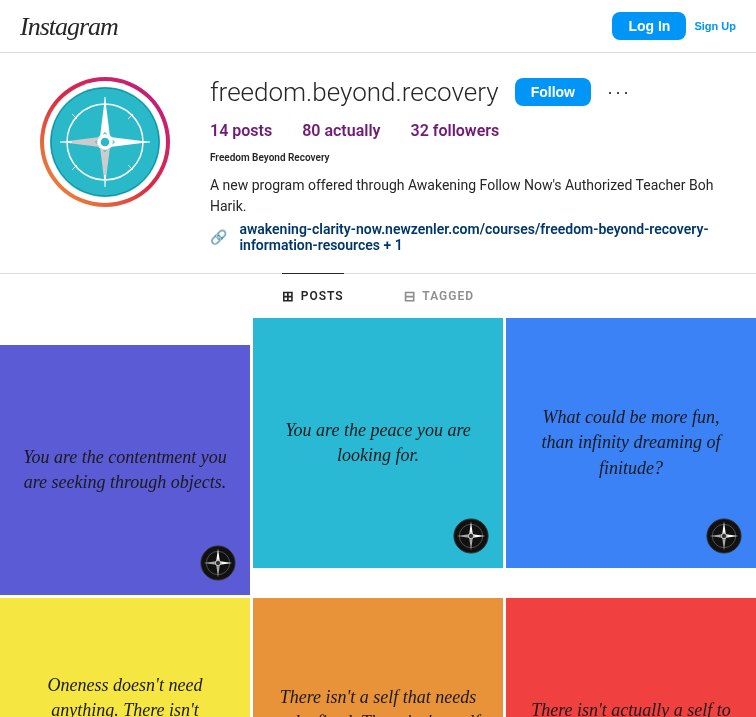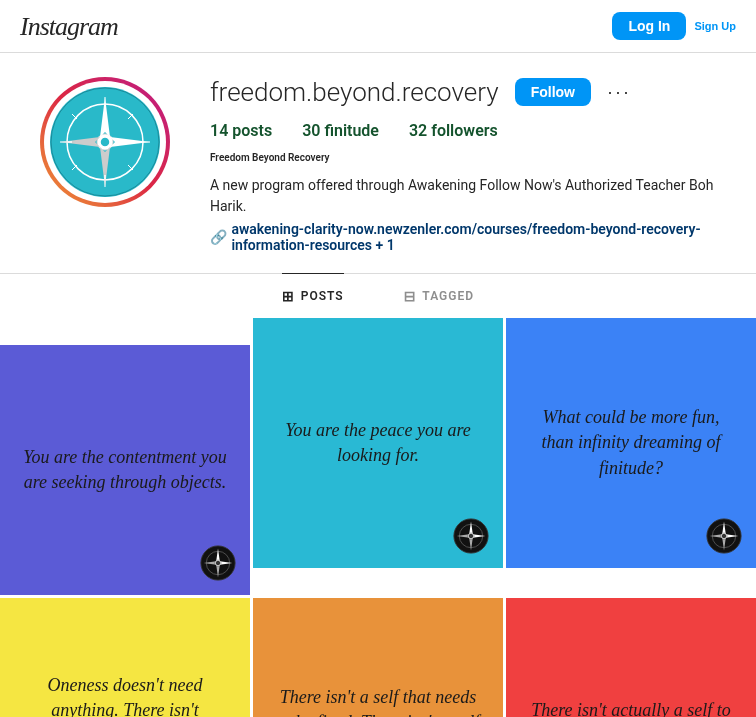--- a/index.html
+++ b/index.html
@@ -110,21 +110,21 @@
       color: #262626;
       letter-spacing: 2px;
     }
     .profile-stats {
       display: flex;
       gap: 30px;
       margin-bottom: 12px;
     }
     .stat-item {
       font-size: 16px;
-      color: #14532d;
+      color: #701a75;
     }
     .stat-item span { font-weight: 600; }
     .profile-name {
       font-size: 10px;
       font-weight: 600;
       color: #262626;
       margin-bottom: 12px;
     }
     .profile-bio {
       font-size: 14px;
@@ -132,21 +132,21 @@
       line-height: 1.5;
       margin-bottom: 4px;
     }
     .profile-link {
       font-size: 14px;
       color: #00376b;
       display: flex;
       align-items: center;
       gap: 4px;
     }
-    .profile-link a { color: #00376b; text-decoration: none; font-weight: 600; }
+    .profile-link a { color: #00376b; text-decoration: none; font-weight: 600; margin-left: 8px; }
 
     
     .tabs-container {
       display: flex;
       justify-content: center;
       border-top: 1px solid #dbdbdb;
       gap: 60px;
     }
     .tab-item {
       display: flex;
@@ -260,23 +260,23 @@
       <span class="profile-username">freedom.beyond.recovery</span>
       <button class="btn-follow">Follow</button>
       <button class="btn-more">···</button>
     </div>
     <div class="profile-stats">
       <div class="stat-item">
         <span>14</span>
         <span>posts</span>
       </div>
       <div class="stat-item">
-        <span>30</span>
+        <span>80</span>
         <span> </span>
-        <span>finitude</span>
+        <span>actually</span>
       </div>
       <div class="stat-item">
         <span>32</span>
         <span> </span>
         <span>followers</span>
       </div>
     </div>
     <div class="profile-name">Freedom Beyond Recovery</div>
     <div class="profile-bio">A new program offered through Awakening Follow Now's Authorized Teacher Boh Harik.</div>
     <div class="profile-link">

